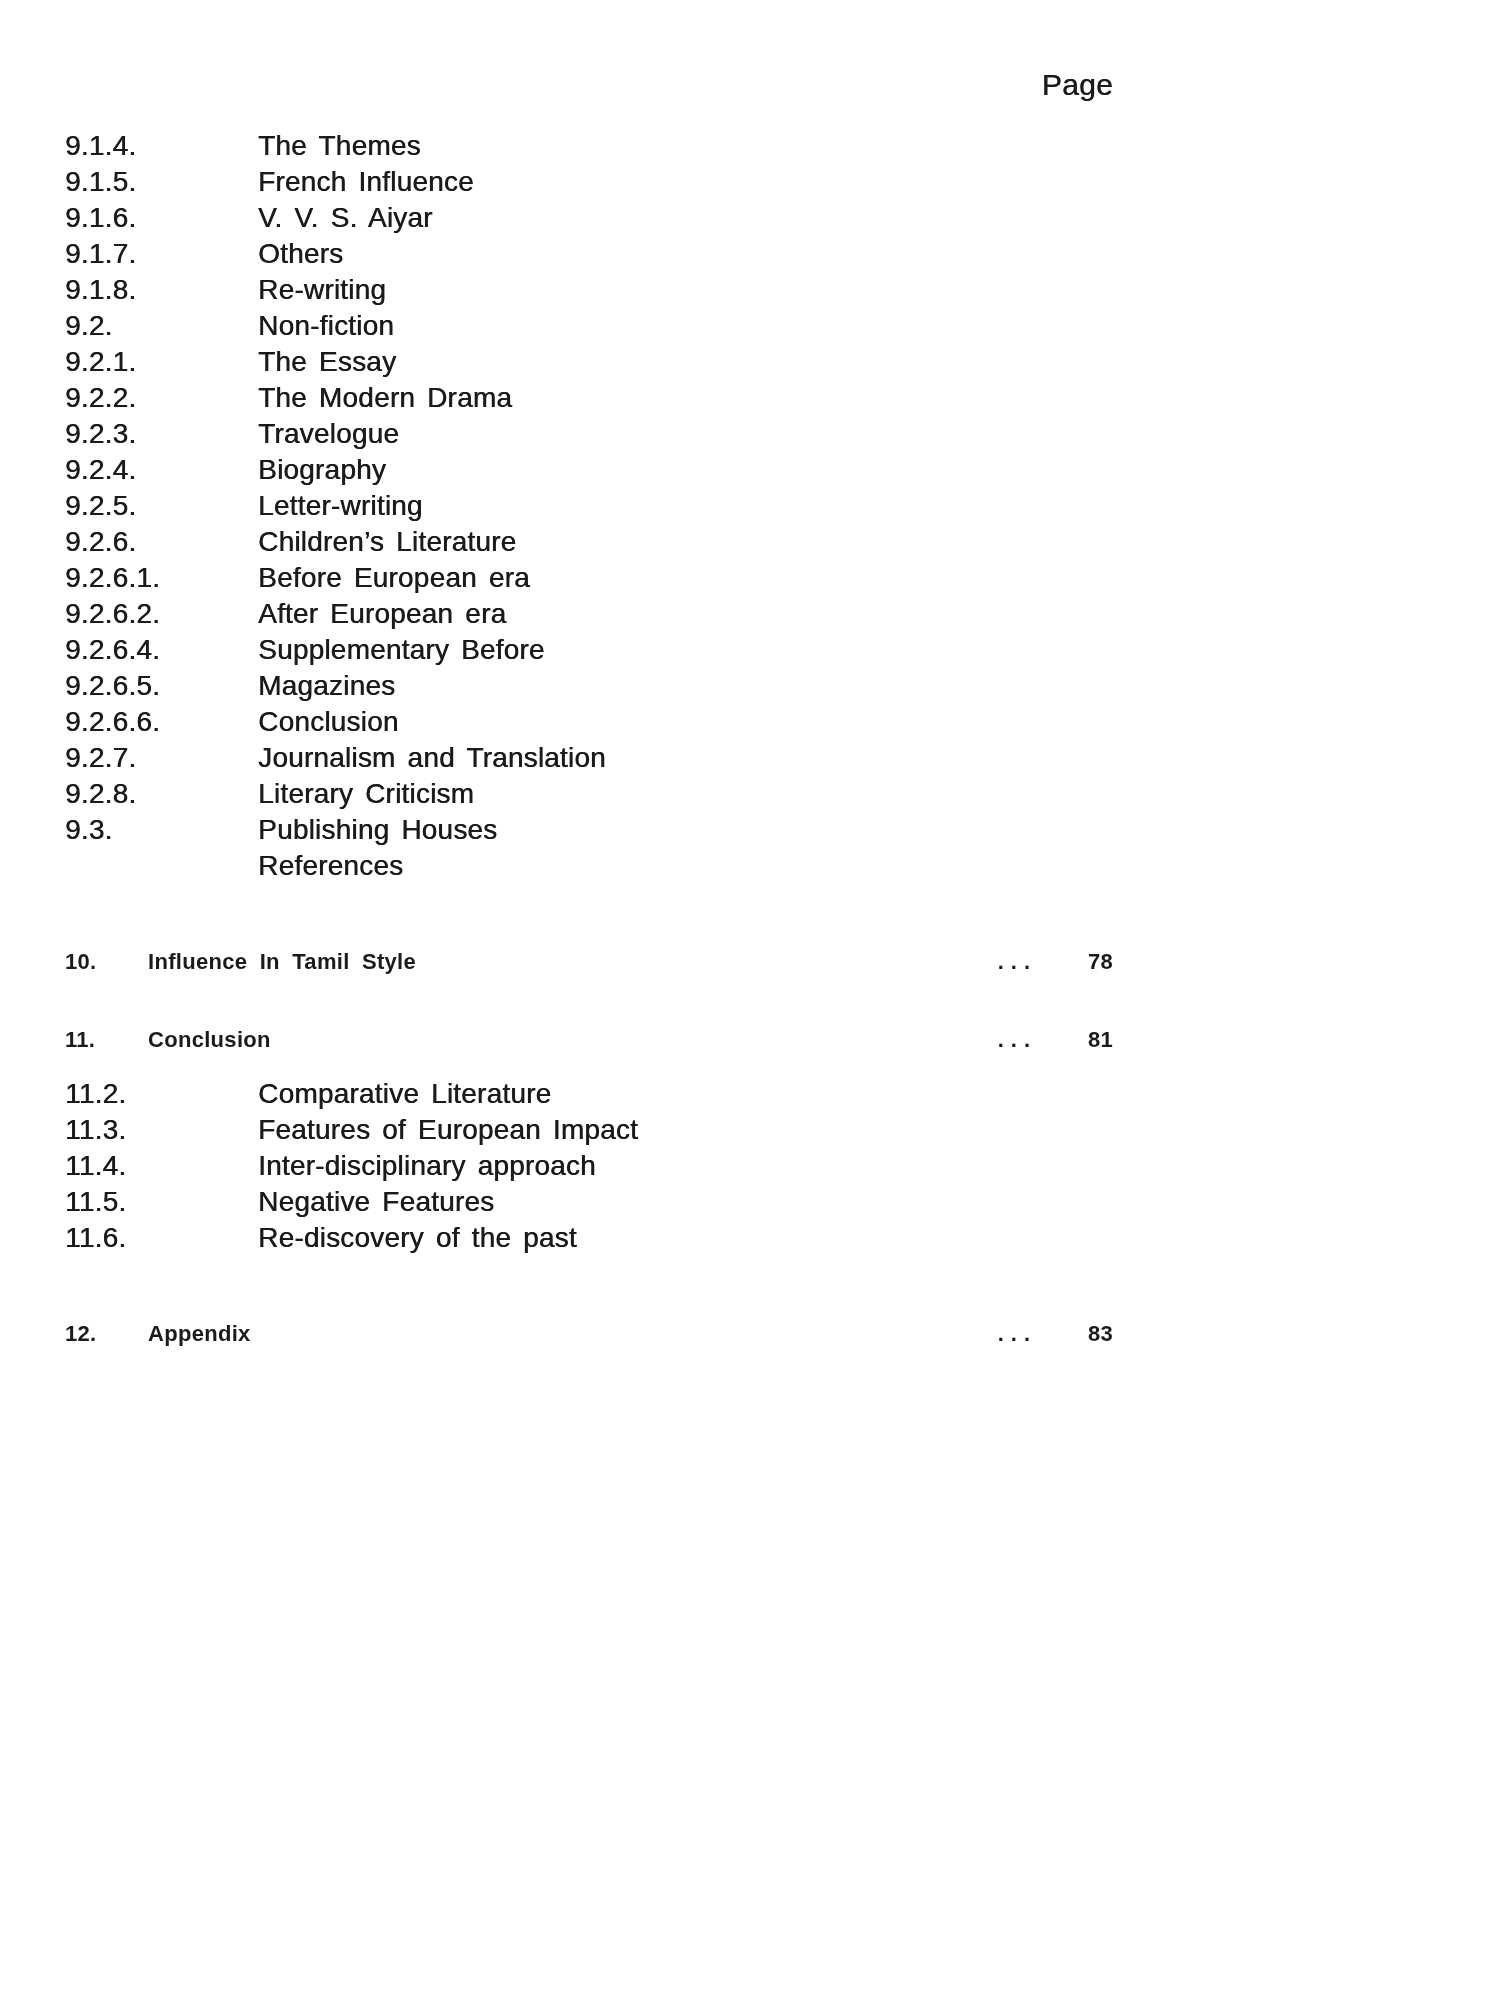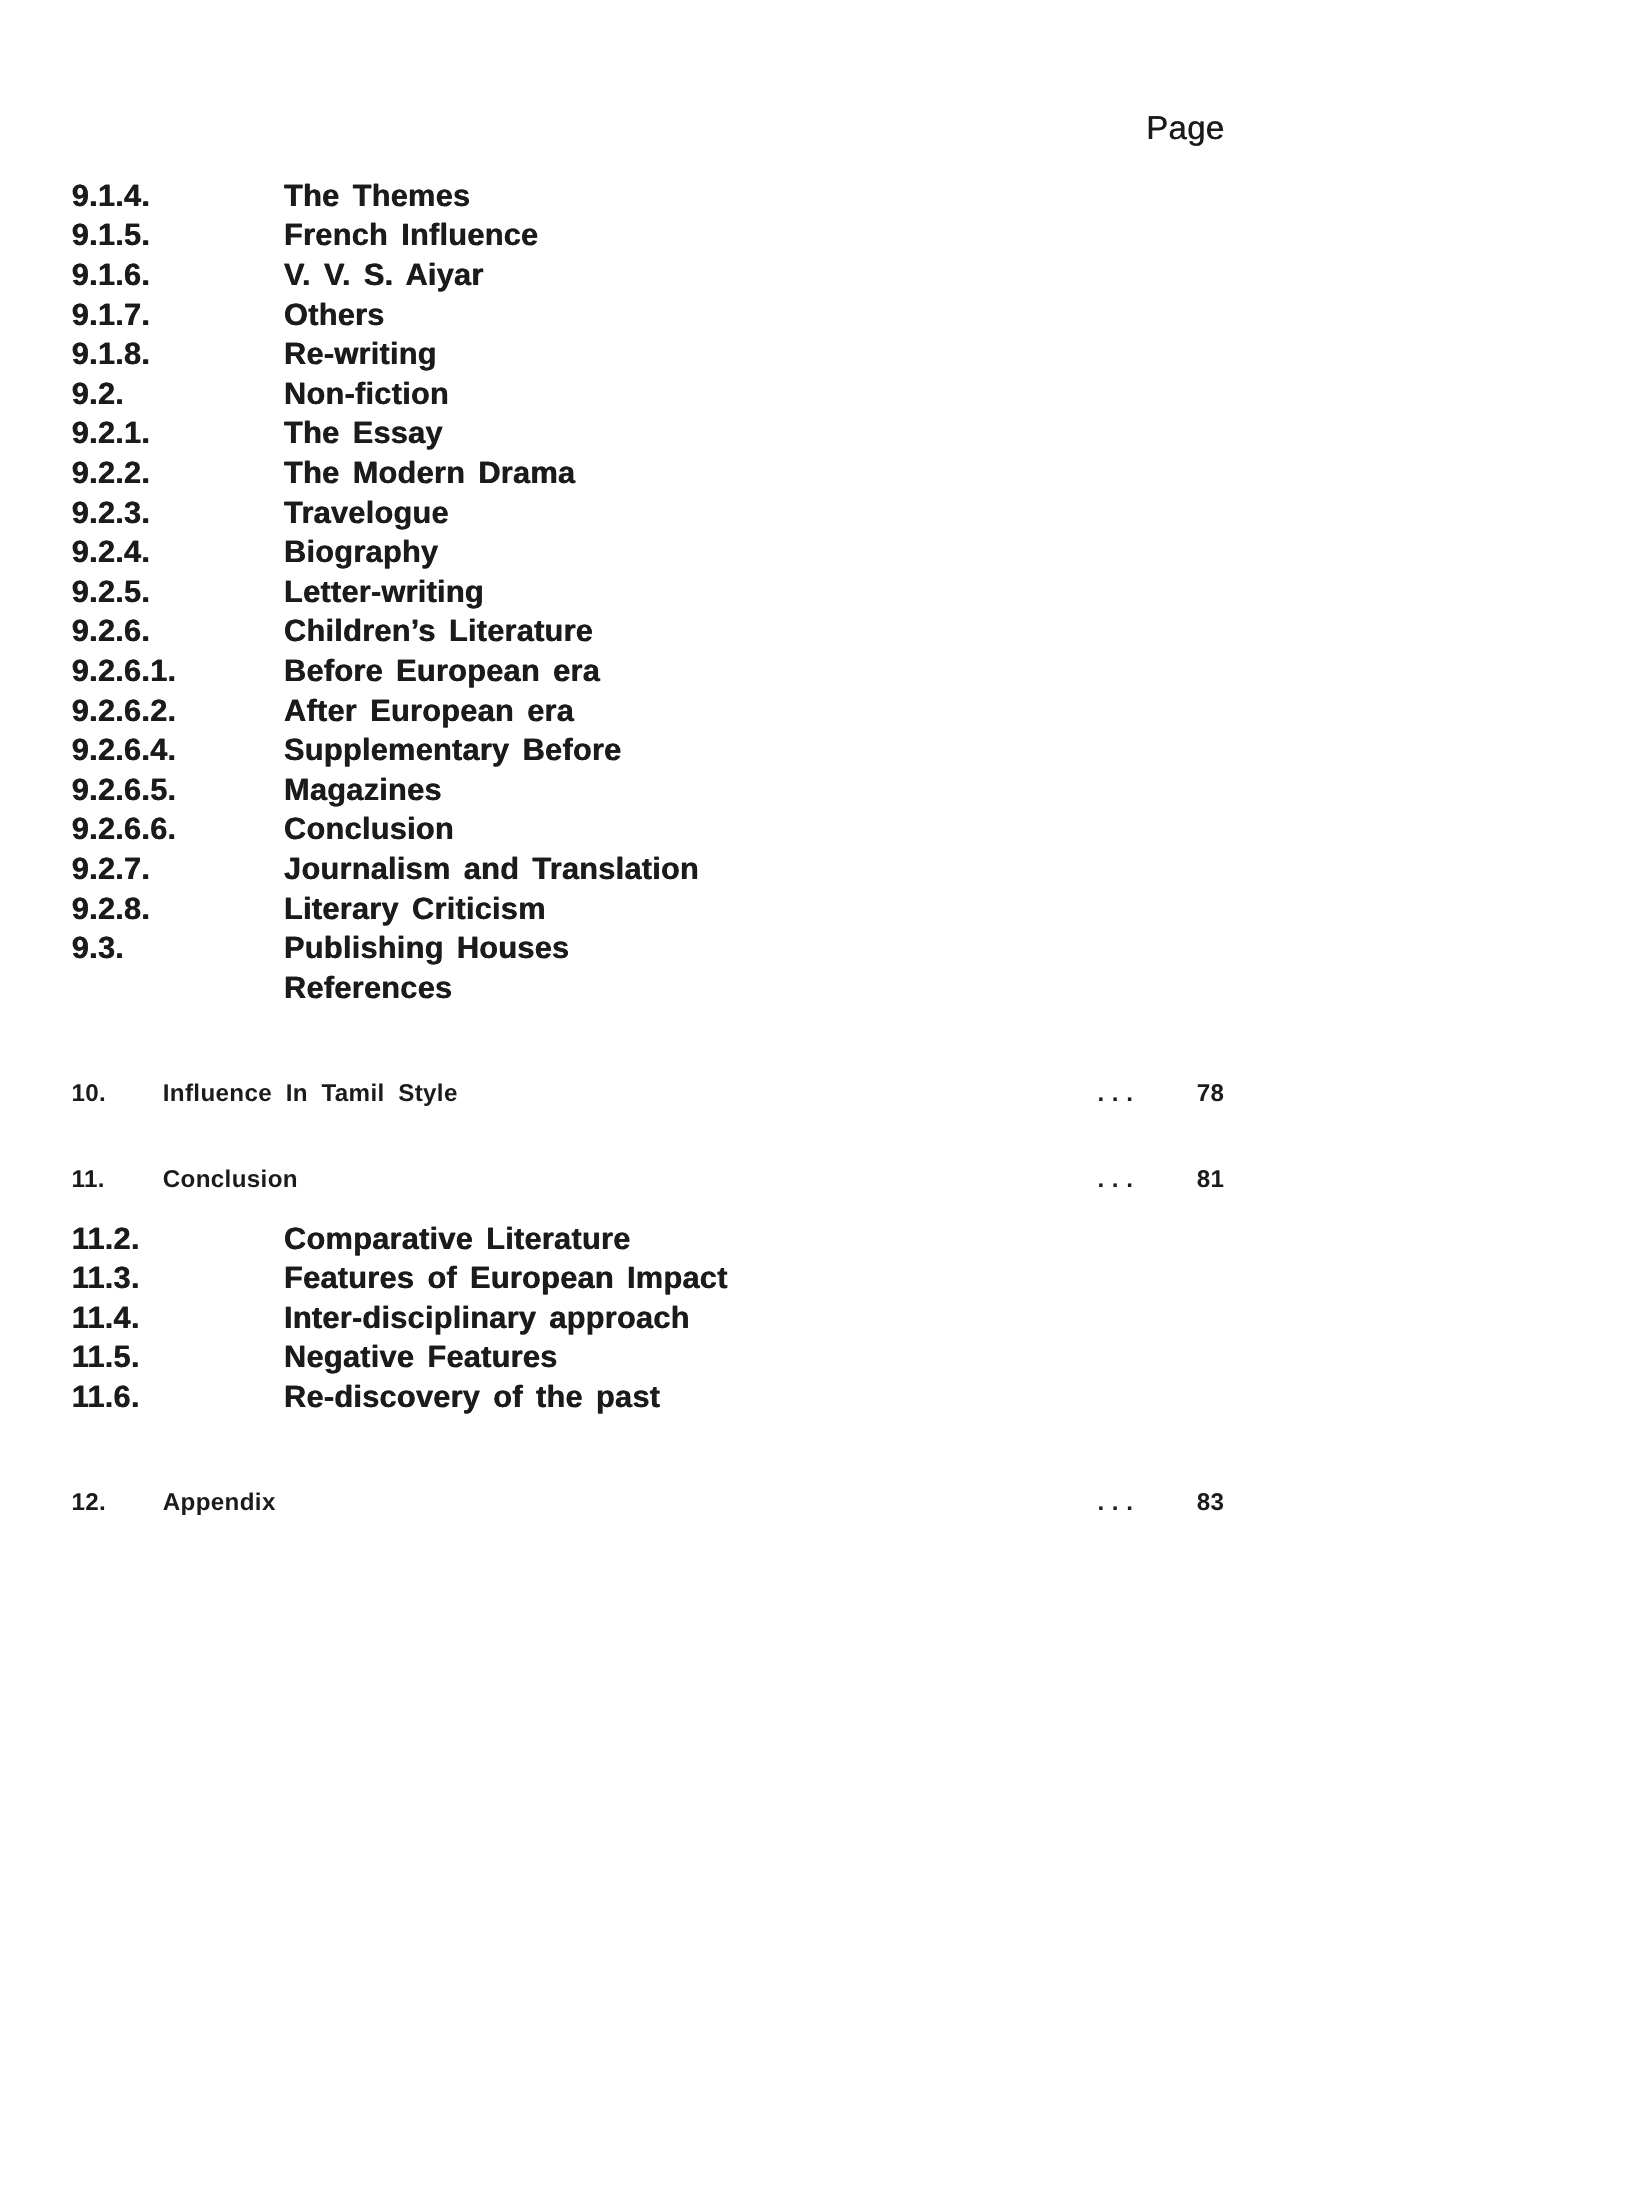--- a/index.html
+++ b/index.html
@@ -9,37 +9,36 @@
   }
   .page {
     position: relative;
     width: 1500px;
     min-height: 2000px;
     margin: 0 auto;
     background: #ffffff;
     color: #1b1b1b;
     font-family: "Liberation Sans", "DejaVu Sans", sans-serif;
     box-sizing: border-box;
-    padding: 100px 0 0 65px;
+    padding: 68px 0 0 65px;
   }
   .content {
     width: 1048px; 
   }
   .page-header {
     text-align: right;
     font-size: 30px;
     line-height: 34px;
     letter-spacing: 0.3px;
     text-shadow: 0.5px 0 0 currentColor; 
     margin-bottom: 26px;
   }
   .toc .row {
     display: grid;
     align-items: baseline;
-    font-weight: bold;
   }
   
   .toc .row.sub {
     grid-template-columns: 193px 1fr;
     font-size: 28px;
     line-height: 36px;
     letter-spacing: 0.2px;
     word-spacing: 4px;
     text-shadow: 0.5px 0 0 currentColor; 
   }

